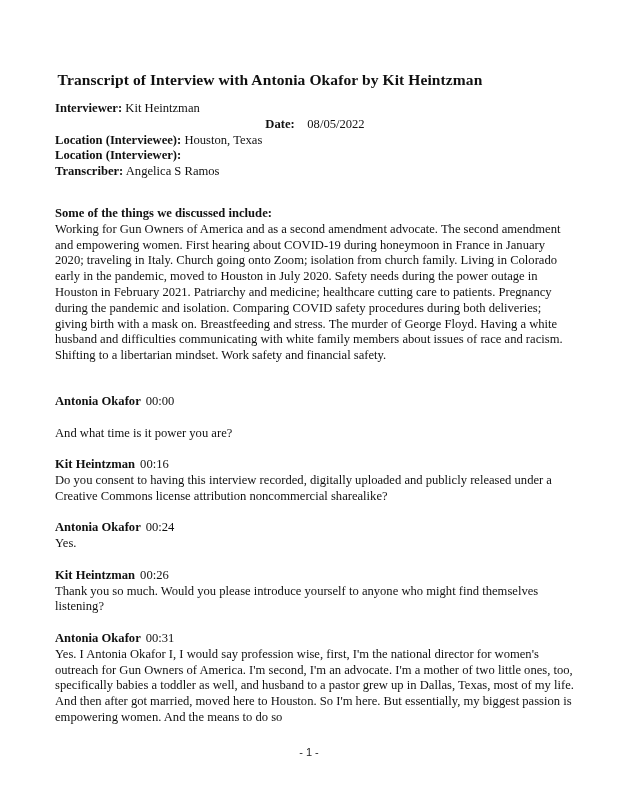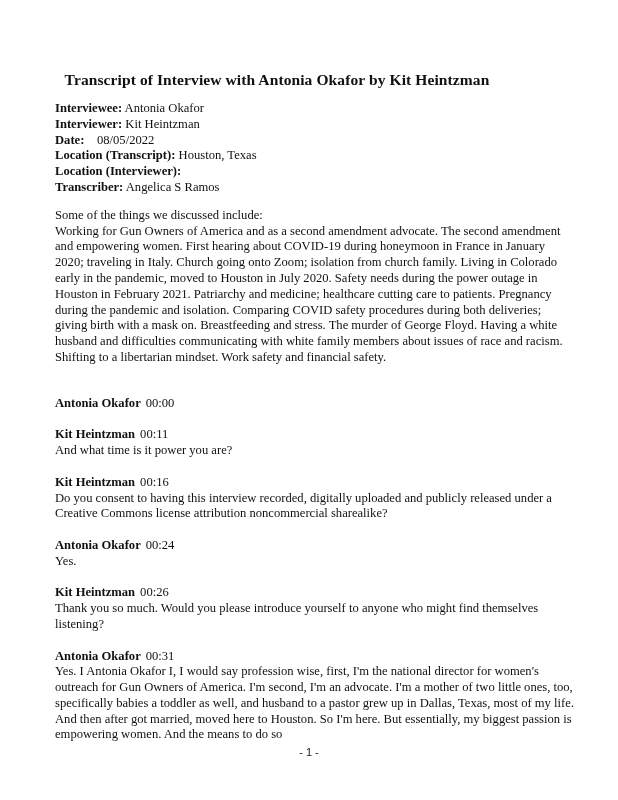--- a/index.html
+++ b/index.html
@@ -1,64 +1,62 @@
 <!DOCTYPE html>
 <html><head>
 <meta charset="utf-8">
 <style>
   html, body { margin: 0; padding: 0; background: #ffffff; }
   body {
     width: 618px; height: 800px; position: relative; overflow: hidden;
     font-family: "Liberation Serif", serif; color: #111111;
   }
   .title {
-    position: absolute; top: 71px; left: 15px; width: 524px; text-align: center;
+    position: absolute; top: 71px; left: 8px; width: 524px; text-align: center;
     font-weight: bold; font-size: 15.5px; letter-spacing: 0.1px;
   }
   .content {
     position: absolute; left: 55px; top: 101px; width: 520px;
     font-size: 12.6px; line-height: 15.8px;
   }
   .meta-line { white-space: nowrap; }
   .meta-line b { font-weight: bold; }
-  .topics-head { font-weight: normal; margin-top: 12px; }
+  .topics-head { font-weight: bold; margin-top: 26px; }
   .topics-body { }
   .entries { margin-top: 30px; }
   .entry { margin-bottom: 15.8px; }
   .speaker { font-weight: bold; }
   .ts { margin-left: 5px; }
   .footer {
     position: absolute; top: 746px; left: 0; width: 618px; text-align: center;
     font-family: "Liberation Sans", sans-serif; font-size: 11px; color: #222;
   }
 </style>
 </head>
 <body>
 
 <div class="title">Transcript of Interview with Antonia Okafor by Kit Heintzman</div>
 
 <div class="content">
   <div>
-    <div class="meta-line"><b>Interviewee:</b><span> Antonia Okafor</span></div>
     <div class="meta-line"><b>Interviewer:</b><span> Kit Heintzman</span></div>
-    <div class="meta-line" style="white-space:pre;"><b>Date:</b><span>    08/05/2022</span></div>
-    <div class="meta-line"><b>Location (Transcript):</b><span> Houston, Texas</span></div>
+    <div class="meta-line" style="white-space:pre;text-align:center;"><b>Date:</b><span>    08/05/2022</span></div>
+    <div class="meta-line"><b>Location (Interviewee):</b><span> Houston, Texas</span></div>
     <div class="meta-line"><b>Location (Interviewer):</b><span></span></div>
     <div class="meta-line"><b>Transcriber:</b><span> Angelica S Ramos</span></div>
   </div>
 
   <div class="topics-head">Some of the things we discussed include:</div>
   <div class="topics-body">Working for Gun Owners of America and as a second amendment advocate. The second amendment and empowering women. First hearing about COVID-19 during honeymoon in France in January 2020; traveling in Italy. Church going onto Zoom; isolation from church family. Living in Colorado early in the pandemic, moved to Houston in July 2020. Safety needs during the power outage in Houston in February 2021. Patriarchy and medicine; healthcare cutting care to patients. Pregnancy during the pandemic and isolation. Comparing COVID safety procedures during both deliveries; giving birth with a mask on. Breastfeeding and stress. The murder of George Floyd. Having a white husband and difficulties communicating with white family members about issues of race and racism. Shifting to a libertarian mindset. Work safety and financial safety.</div>
 
   <div class="entries">
     <div class="entry">
       <div><span class="speaker">Antonia Okafor</span><span class="ts">00:00</span></div>
     </div>
     <div class="entry">
-      <div><span class="speaker">Kit Heintzman</span><span class="ts">00:11</span></div>
       <div>And what time is it power you are?</div>
     </div>
     <div class="entry">
     </div>
     <div class="entry">
       <div><span class="speaker">Kit Heintzman</span><span class="ts">00:16</span></div>
       <div>Do you consent to having this interview recorded, digitally uploaded and publicly released under a Creative Commons license attribution noncommercial sharealike?</div>
     </div>
     <div class="entry">
       <div><span class="speaker">Antonia Okafor</span><span class="ts">00:24</span></div>

